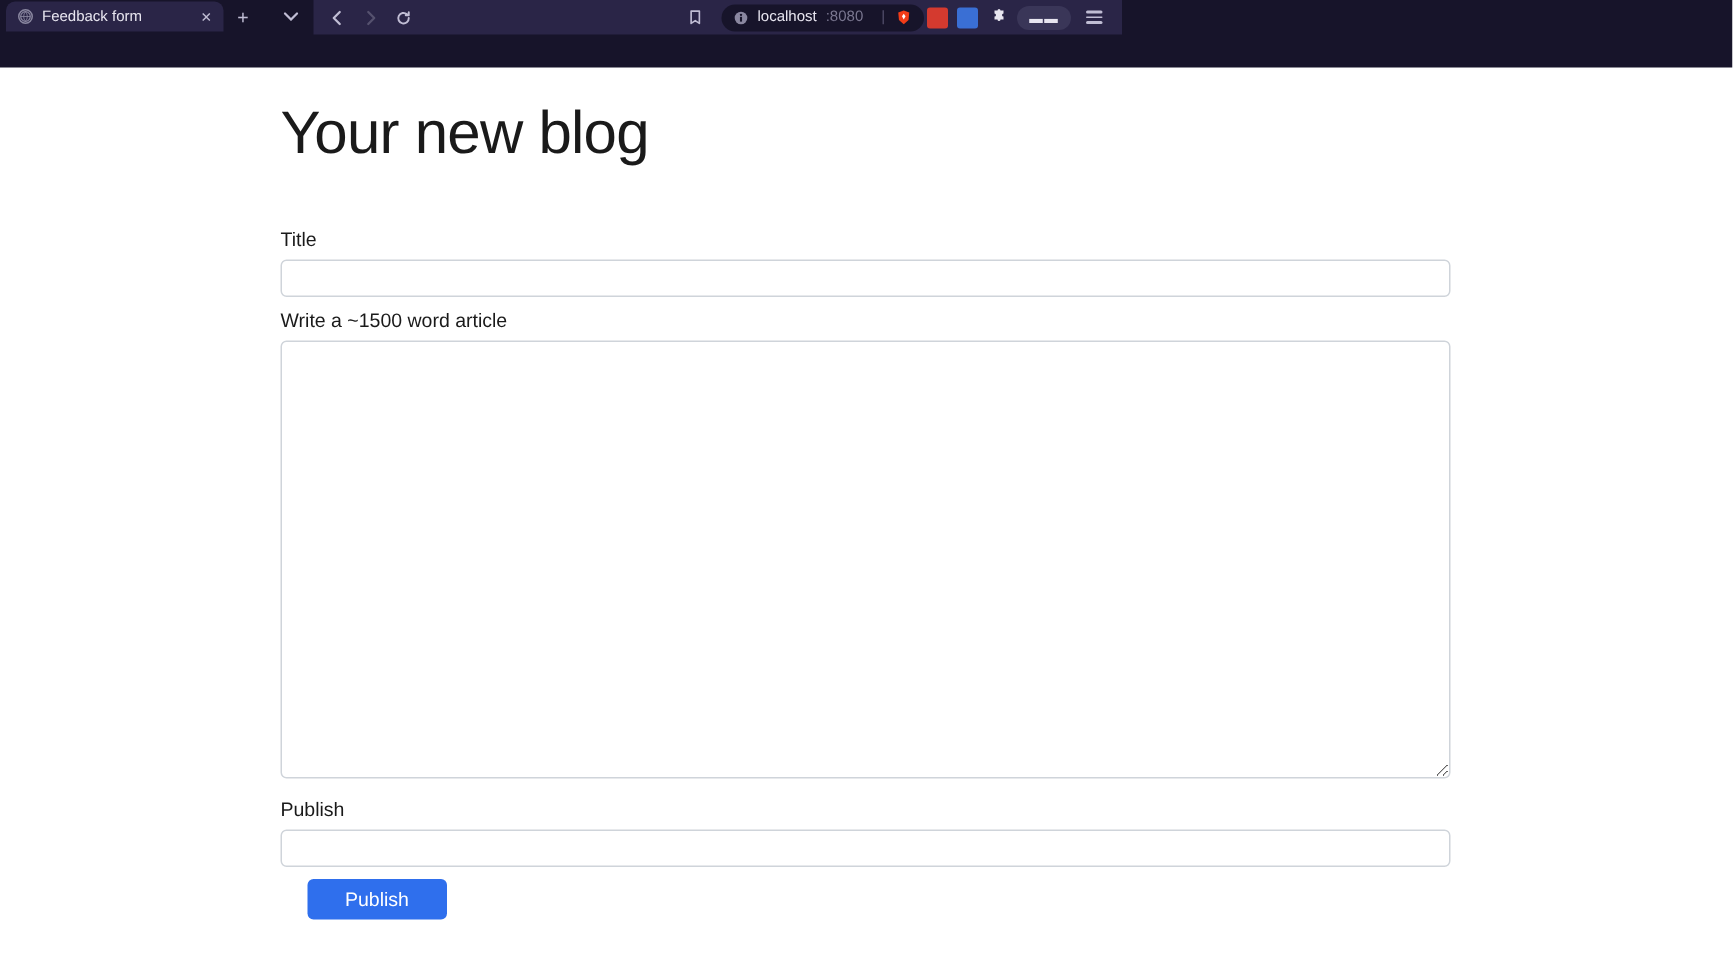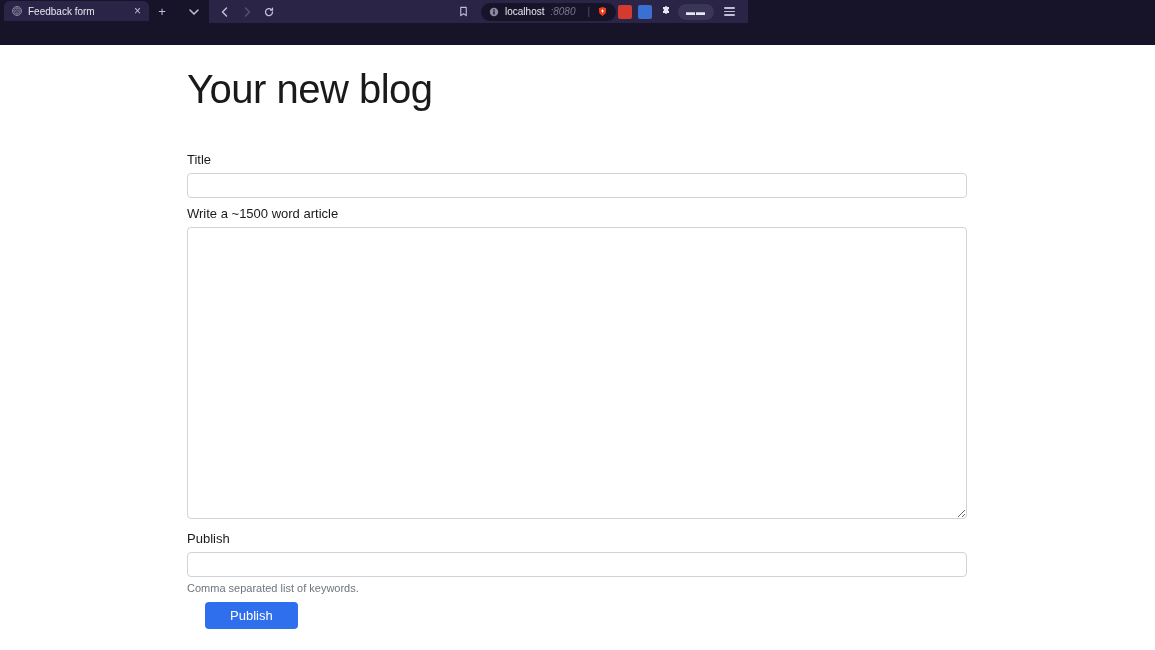--- a/index.html
+++ b/index.html
@@ -146,21 +146,20 @@
       justify-content: center;
       color: #8a87a0;
       font-size: 8px;
       font-weight: bold;
     }
     .url-host {
       color: #e8e6f0;
     }
     .url-port {
       color: #7a7790;
-      font-style: italic;
     }
     .address-spacer {
       flex: 1;
     }
     .address-divider {
       color: #55516e;
     }
     .shield-icon {
       width: 12px;
       height: 12px;
@@ -380,18 +379,17 @@
     </div>
 
     <div class="form-group">
       <label class="form-label">Write a ~1500 word article</label>
       <textarea class="form-control" style=""></textarea>
     </div>
 
     <div class="form-group">
       <label class="form-label">Publish</label>
       <input type="text" class="form-control" value="" style="">
-      <div class="form-hint">Comma separated list of keywords.</div>
     </div>
 
     <button class="btn-primary">Publish</button>
   </div>
 </div>
 
 </body></html>

